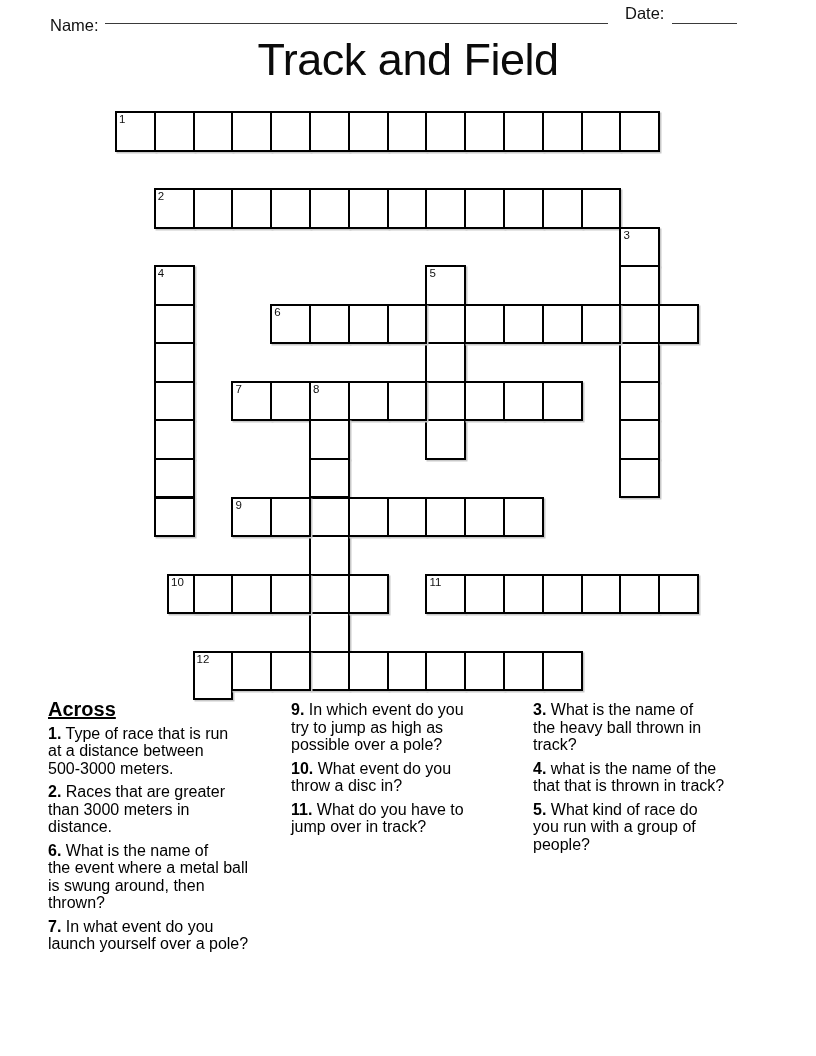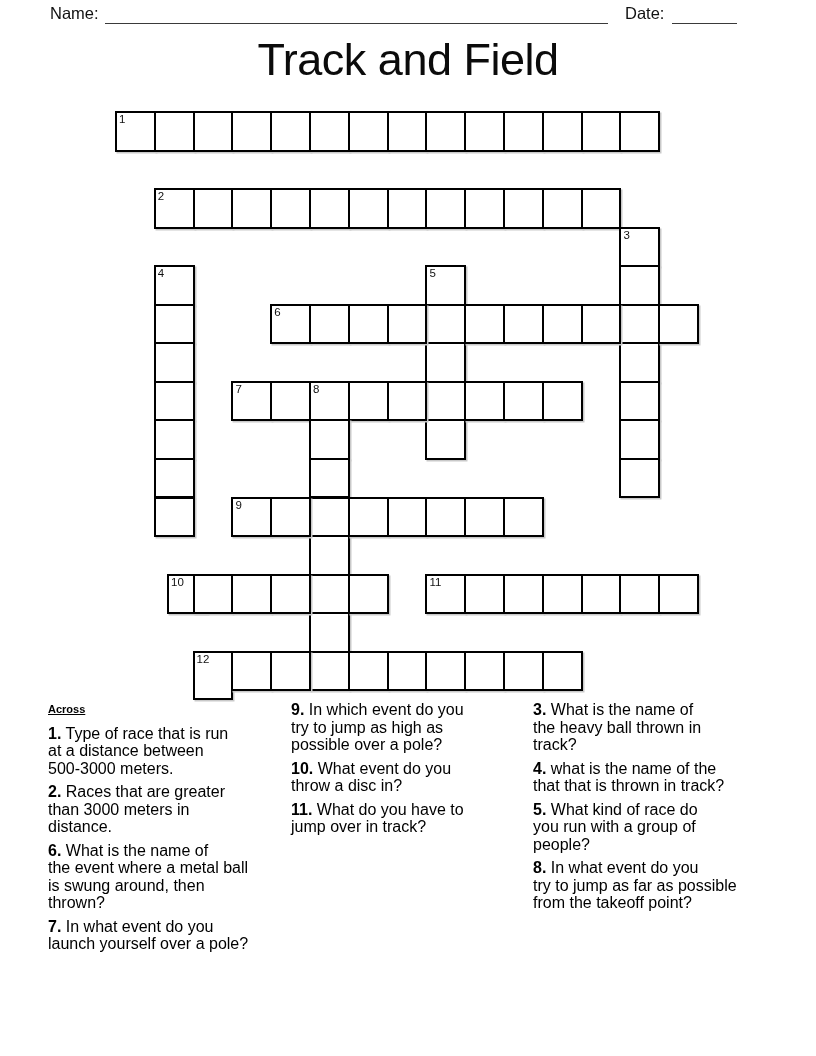--- a/index.html
+++ b/index.html
@@ -21,33 +21,33 @@
   .cell{
     position:absolute;background:#fff;border:2px solid #000;
     box-sizing:border-box;box-shadow:1.5px 1.5px 0 0 #c9c9c9;
   }
   .cell-number{
     position:absolute;top:0;left:2px;font-size:11.5px;line-height:12px;color:#111;
   }
   
   .clue-col{position:absolute;top:701px;}
   .clue-heading{
-    font-size:11px;font-weight:bold;text-decoration:underline;
+    font-size:20px;font-weight:bold;text-decoration:underline;
     line-height:17.5px;margin:0 0 6px 0;
   }
   .clue{margin:0 0 6px 0;font-size:16px;line-height:17.5px;}
   .clue .clue-text{white-space:pre-line;}
   .clue .clue-number{font-weight:bold;}
 </style>
 </head>
 <body>
 
 <div id="page">
 
-  <span class="hdr-label" style="left:50px;top:4px;">Name:</span>
+  <span class="hdr-label" style="left:50px;top:16px;">Name:</span>
   <div class="blank-line" style="left:105px;top:3px;width:503px;"></div>
 
   <span class="hdr-label" style="left:625px;top:4px;">Date:</span>
   <div class="blank-line" style="left:672px;top:3px;width:65px;"></div>
 
   <div class="title">Track and Field</div>
 
   <div id="grid">
       <div class="cell" style="left: 115px; top: 111px; width: 40.8px; height: 40.55px;">
         <span class="cell-number">1</span>
@@ -199,19 +199,16 @@
       </div>
       <div class="clue-col" style="left: 533px; width: 245px;">
         <p class="clue"><span class="clue-number">3.</span><span class="clue-text"> What is the name of
 the heavy ball thrown in
 track?</span></p>
         <p class="clue"><span class="clue-number">4.</span><span class="clue-text"> what is the name of the
 that that is thrown in track?</span></p>
         <p class="clue"><span class="clue-number">5.</span><span class="clue-text"> What kind of race do
 you run with a group of
 people?</span></p>
-        <p class="clue"><span class="clue-number">8.</span><span class="clue-text"> In what event do you
-try to jump as far as possible
-from the takeoff point?</span></p>
       </div>
     </div>
 
 </div>
 
 </body></html>

